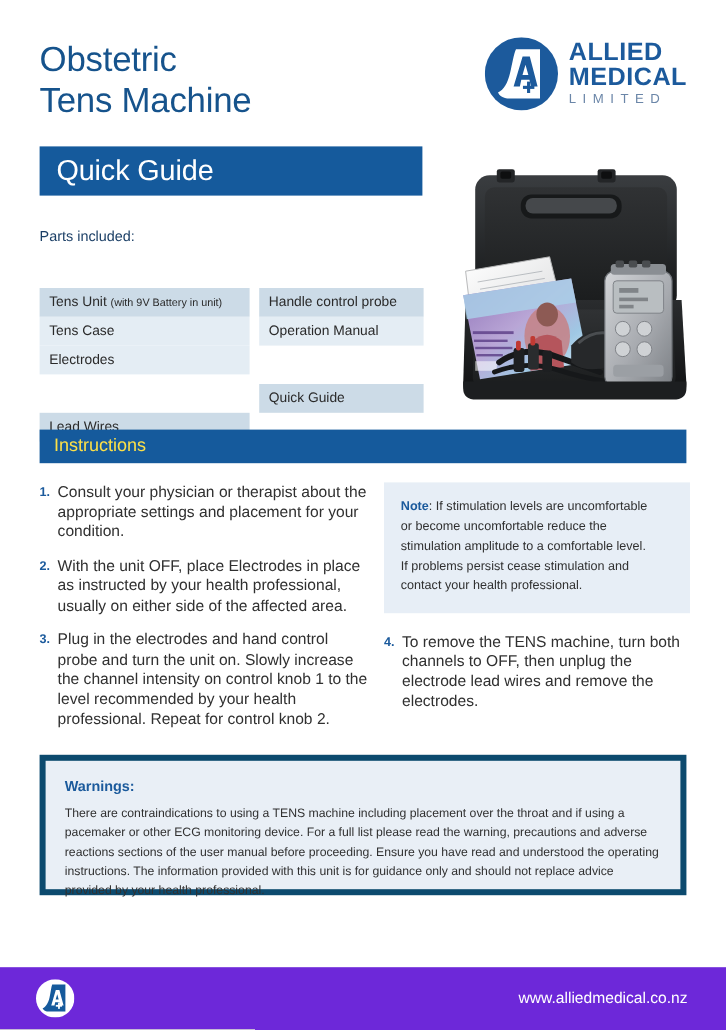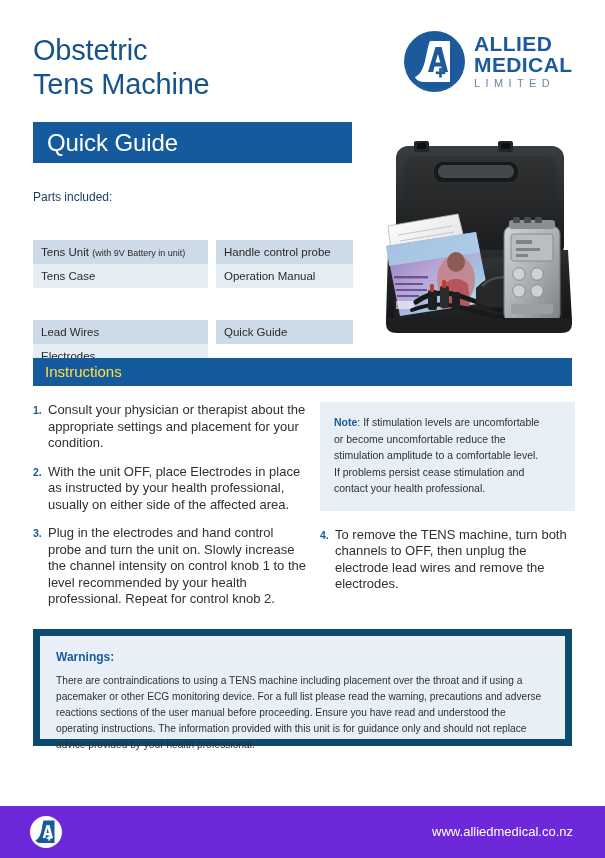--- a/index.html
+++ b/index.html
@@ -184,21 +184,21 @@
     color: #1b5a9c;
     font-weight: 700;
   }
 
   
   .warn-box {
     position: absolute;
     left: 33px; top: 629px;
     width: 539px; height: 117px;
     background: #e9eff6;
-    border: 7px solid #0c4a6e;
+    border: 5px solid #0c4a6e;
     box-sizing: border-box;
     padding: 13px 16px;
   }
   .warn-title {
     font-size: 12px;
     line-height: 16px;
     font-weight: 700;
     color: #1b5a9c;
     margin-bottom: 8px;
   }
@@ -260,22 +260,22 @@
         <div class="logo-limited">LIMITED</div>
       </div>
     </div>
 
     <div class="parts-label">Parts included:</div>
 
     <div class="parts-table">
       <div class="parts-col left">
         <div class="part-row shade-a"><span>Tens Unit</span> <span class="part-note">(with 9V Battery in unit)</span></div>
         <div class="part-row shade-b"><span>Tens Case</span></div>
+        <div class="part-row shade-b"><span>Electrodes</span></div>
         <div class="part-row shade-a"><span>Lead Wires</span></div>
-        <div class="part-row shade-b"><span>Electrodes</span></div>
       </div>
       <div class="parts-col right">
         <div class="part-row shade-a"><span>Handle control probe</span></div>
         <div class="part-row shade-b"><span>Operation Manual</span></div>
         <div class="part-row shade-a"><span>Quick Guide</span></div>
       </div>
     </div>
 
     <div class="photo">
       <svg width="212" height="205" viewBox="0 0 212 205">

